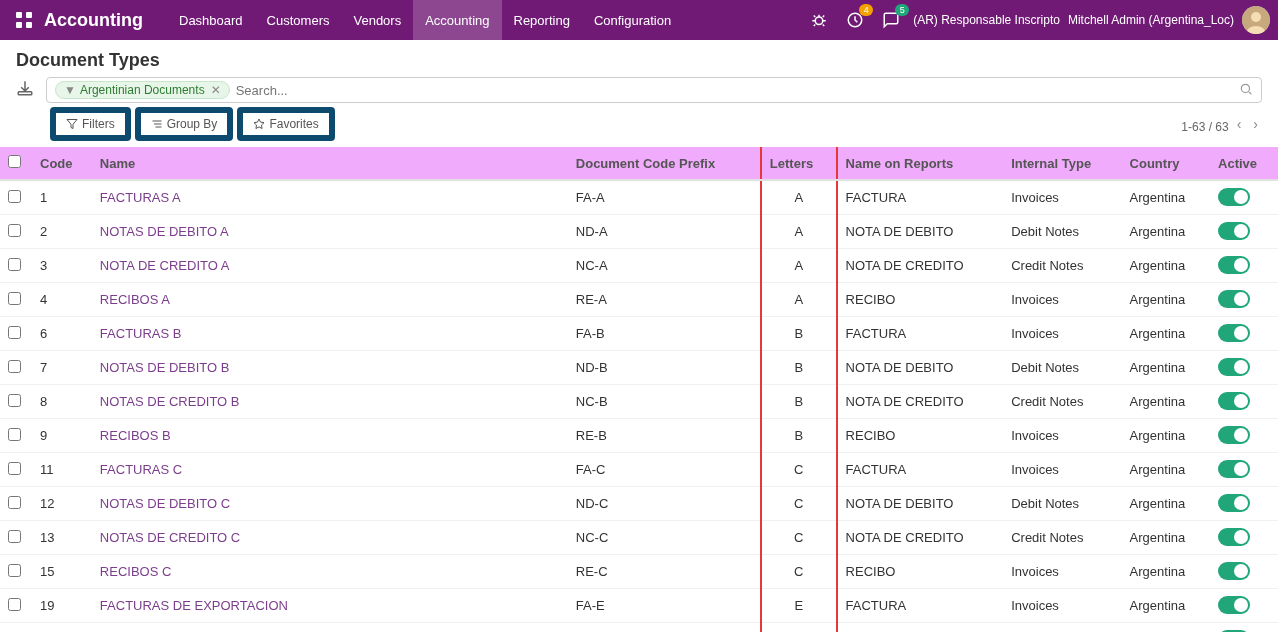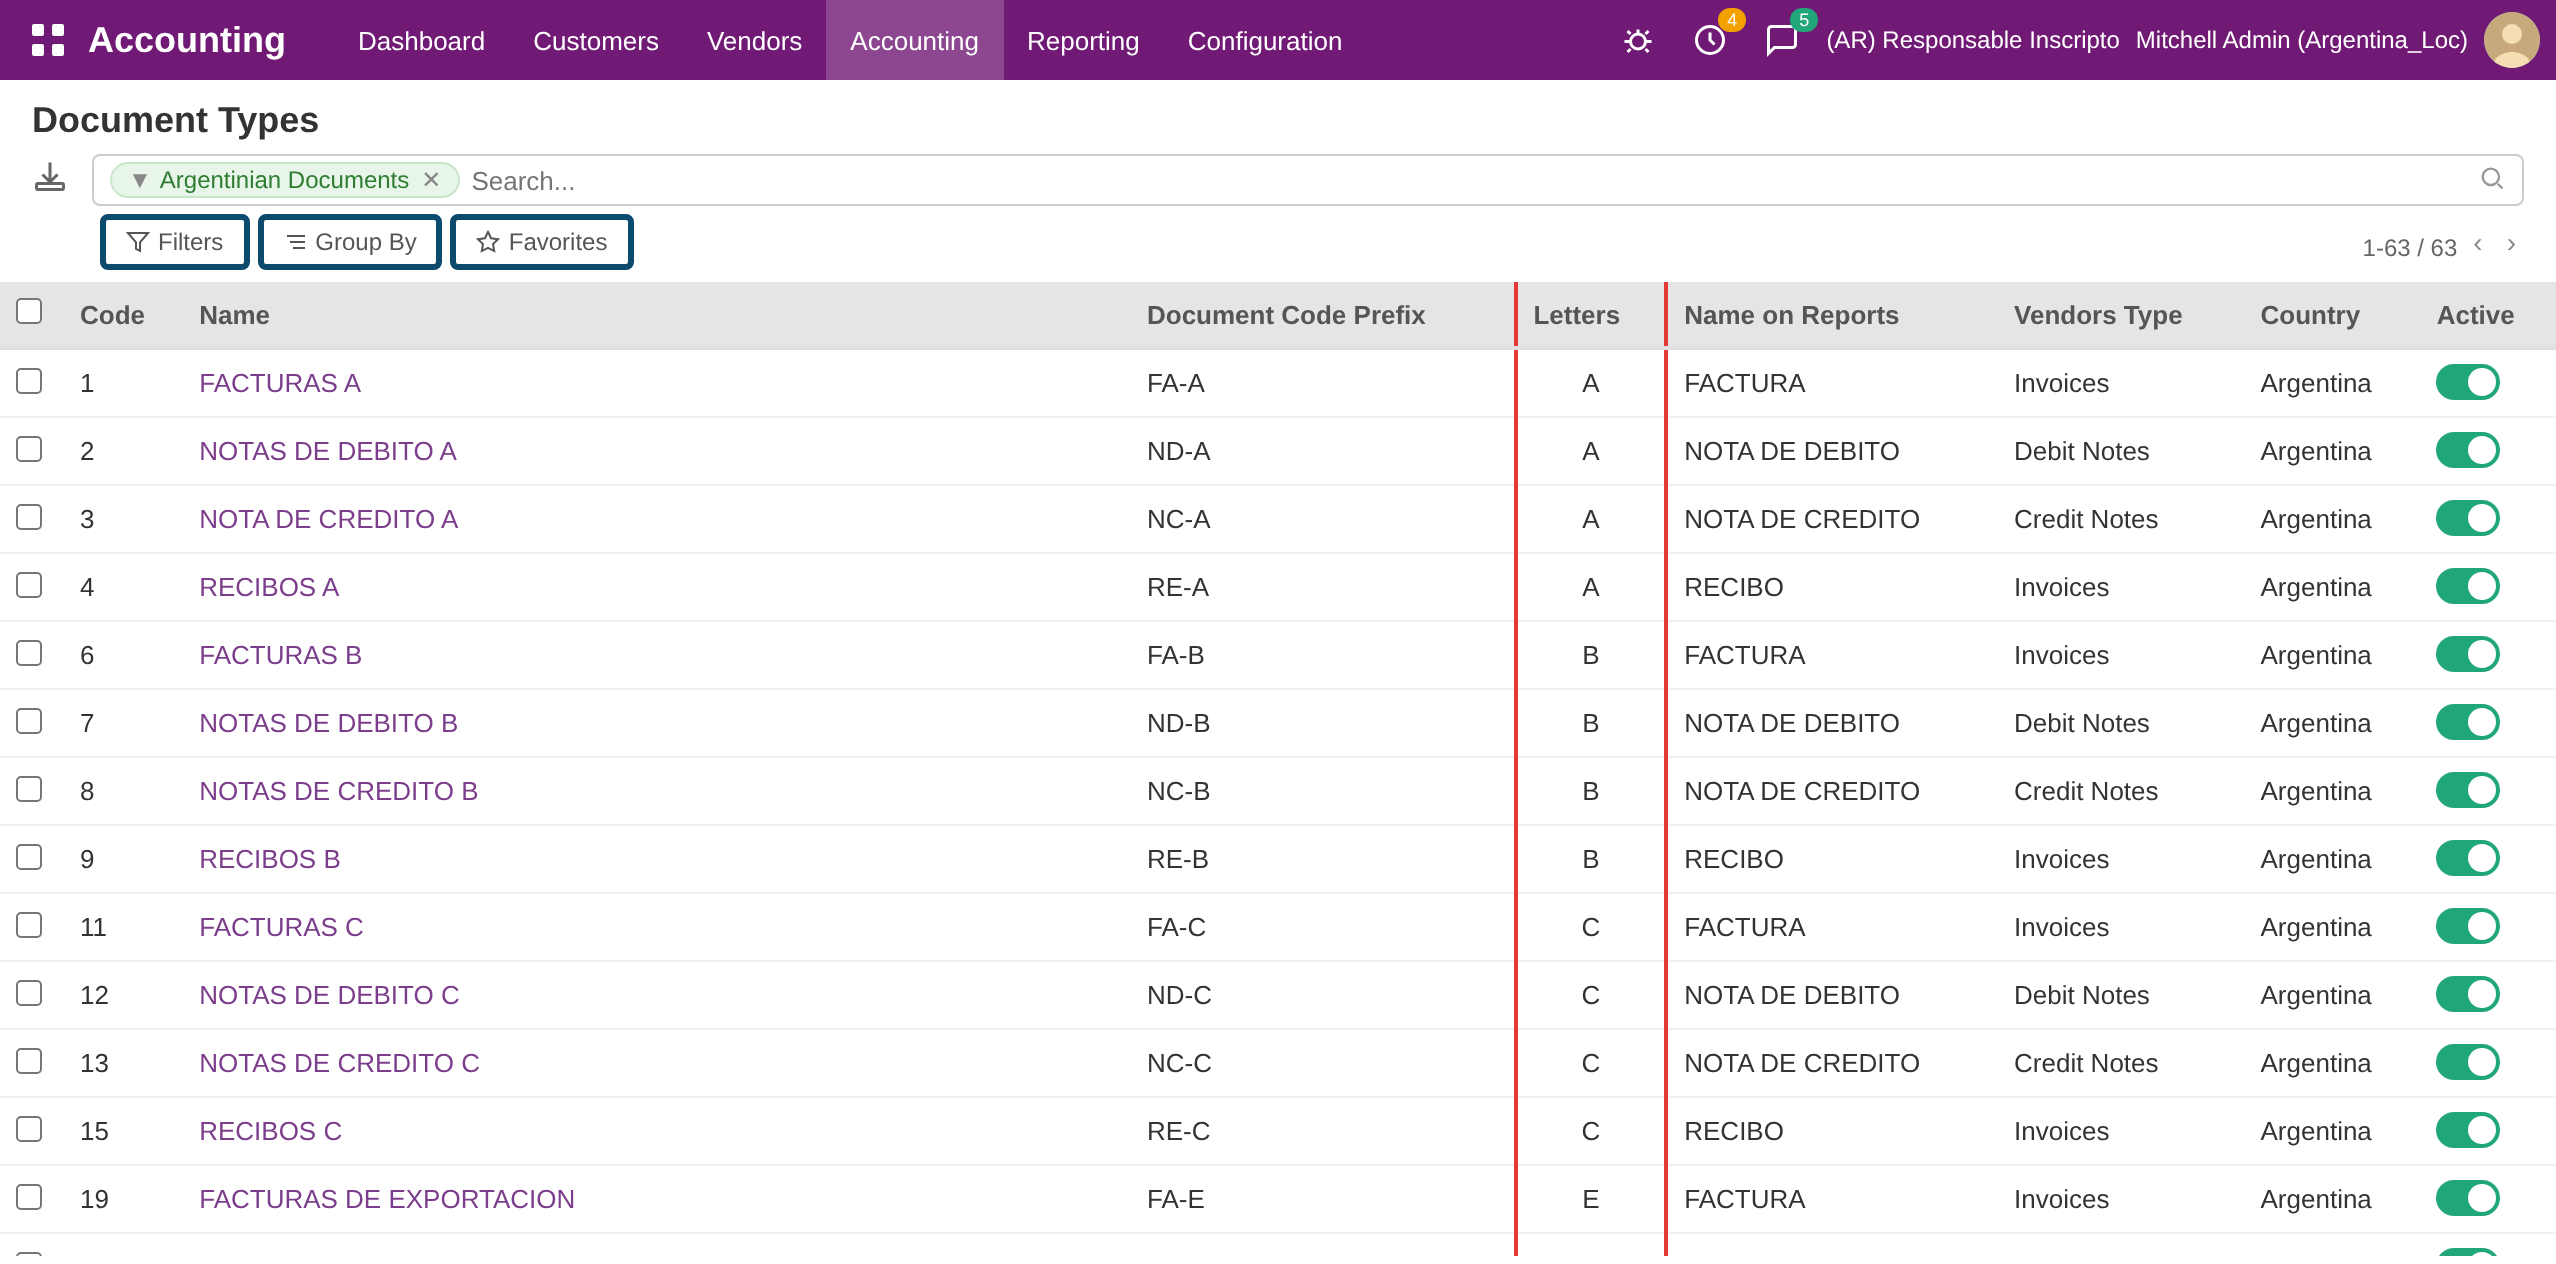--- a/index.html
+++ b/index.html
@@ -79,41 +79,41 @@
       white-space: nowrap;
     }
     .filter-tag-remove { cursor: pointer; color: #888; font-size: 12px; margin-left: 2px; }
     .search-input {
       border: none; outline: none; flex: 1; font-size: 13px; color: #8b5cf6;
       background: transparent;
     }
     .search-icon { color: #999; font-size: 14px; }
     .toolbar-btn {
       display: flex; align-items: center; gap: 4px;
-      padding: 4px 10px; border: 3px solid #0c4a6e; border-radius: 4px;
+      padding: 4px 10px; border: 6px solid #0c4a6e; border-radius: 4px;
       background: #fff; cursor: pointer; font-size: 12px; color: #555;
       white-space: nowrap;
     }
     .pagination {
       font-size: 12px; color: #666; display: flex; align-items: flex-end; gap: 4px;
       margin-left: auto;
     }
     .pag-btn { cursor: pointer; color: #888; padding: 2px 4px; font-size: 14px; }
 
     
     .table-container {
       overflow-x: auto;
       overflow-y: auto;
       max-height: calc(100vh - 145px);
     }
     table {
       width: 100%; border-collapse: collapse; font-size: 13px;
     }
     thead th {
-      background: #e5e5e5;
+      background: #f0abfc;
       border-bottom: 2px solid #e0e0e0;
       padding: 8px 8px;
       text-align: left;
       font-weight: 600;
       color: #555;
       white-space: nowrap;
       position: sticky; top: 0; z-index: 2;
     }
     thead th.checkbox-col { width: 32px; }
     tbody tr {
@@ -276,21 +276,21 @@
     <thead>
       <tr>
         <th class="checkbox-col">
           <input type="checkbox" style="">
         </th>
         <th style="cursor:pointer;">Code</th>
         <th style="cursor:pointer;">Name</th>
         <th style="cursor:pointer;">Document Code Prefix</th>
         <th class="letters-col" style="cursor:pointer;">Letters</th>
         <th style="cursor:pointer;">Name on Reports</th>
-        <th style="cursor:pointer;">Vendors Type</th>
+        <th style="cursor:pointer;">Internal Type</th>
         <th style="cursor:pointer;">Country</th>
         <th style="cursor:pointer;">Active</th>
       </tr>
     </thead>
     <tbody id="table-body">
     <tr>
     <td class="checkbox-cell">
       <input type="checkbox" style="">
     </td>
     <td>1</td>

